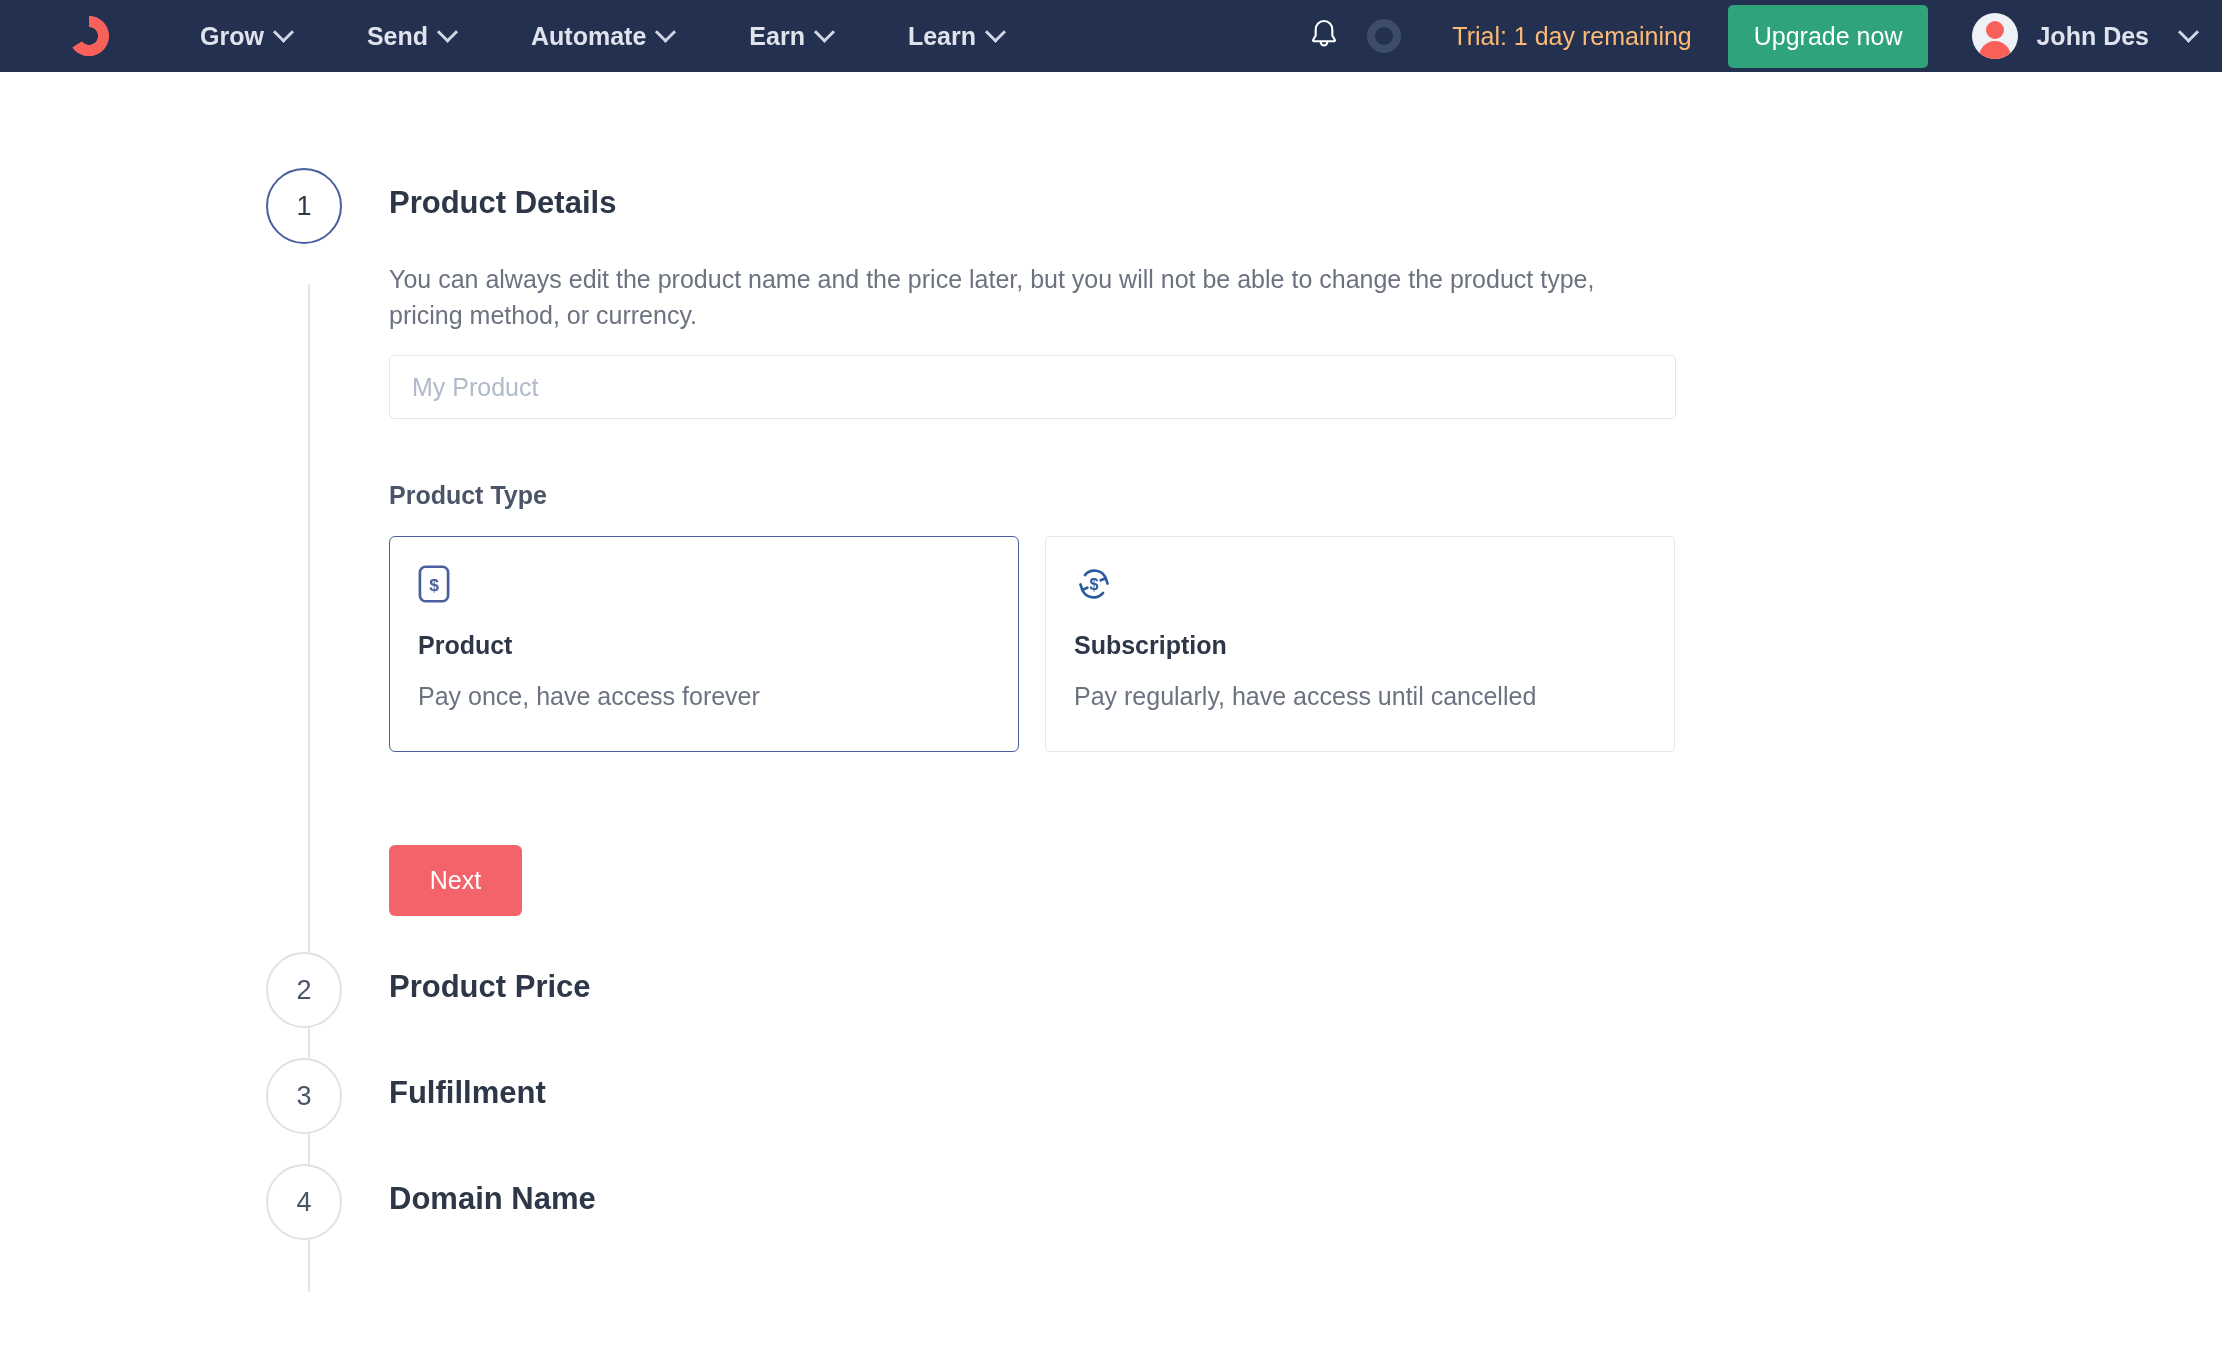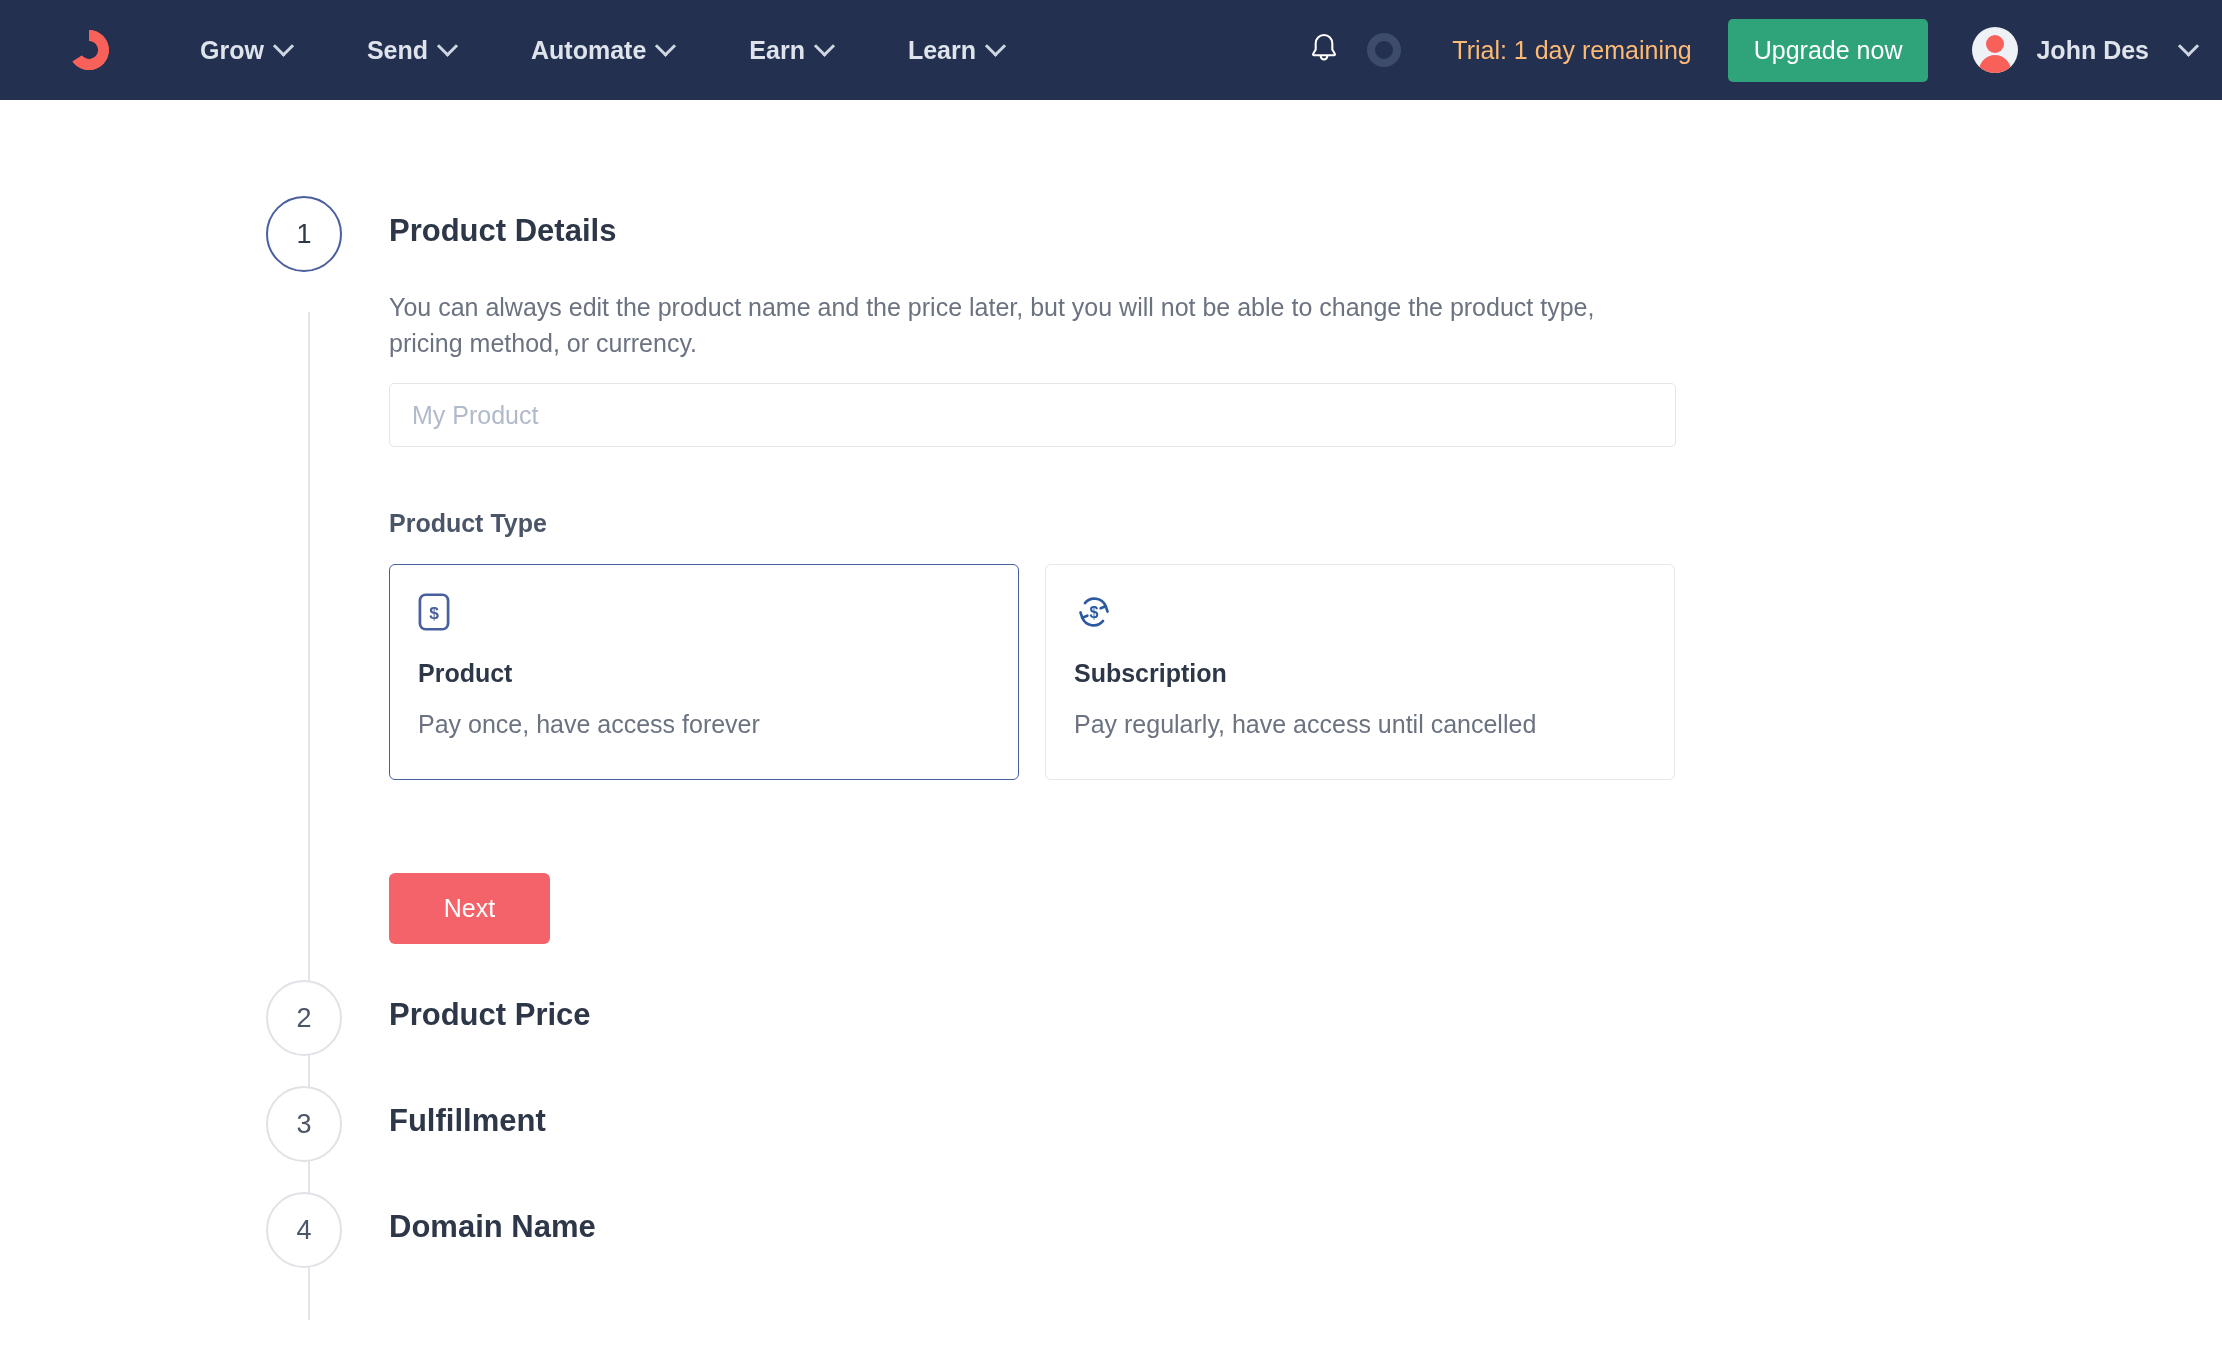--- a/index.html
+++ b/index.html
@@ -7,21 +7,21 @@
   html, body {
     width: 2222px;
     height: 1367px;
     background: #ffffff;
     font-family: "Liberation Sans", sans-serif;
     overflow: hidden;
   }
 
   
   .navbar {
-    height: 100px;
+    height: 72px;
     background: #23304f;
     display: flex;
     align-items: center;
     padding: 0 26px 0 62px;
     position: relative;
   }
 
   .logo-wrap {
     width: 54px;
     height: 54px;
@@ -282,21 +282,21 @@
   .card-sub { font-size: 25px; color: #6b7280; }
 
   .next-btn {
     margin-top: 93px;
     background: #f4636a;
     color: #ffffff;
     border: none;
     border-radius: 6px;
     font-size: 25px;
     padding: 21px 0;
-    width: 161px;
+    width: 133px;
     cursor: pointer;
     font-family: "Liberation Sans", sans-serif;
     display: block;
   }
 
   .step-gap-a { height: 36px; }
   .step-gap-b { height: 30px; }
   .step-gap-c { height: 30px; }
 </style>
 </head>

